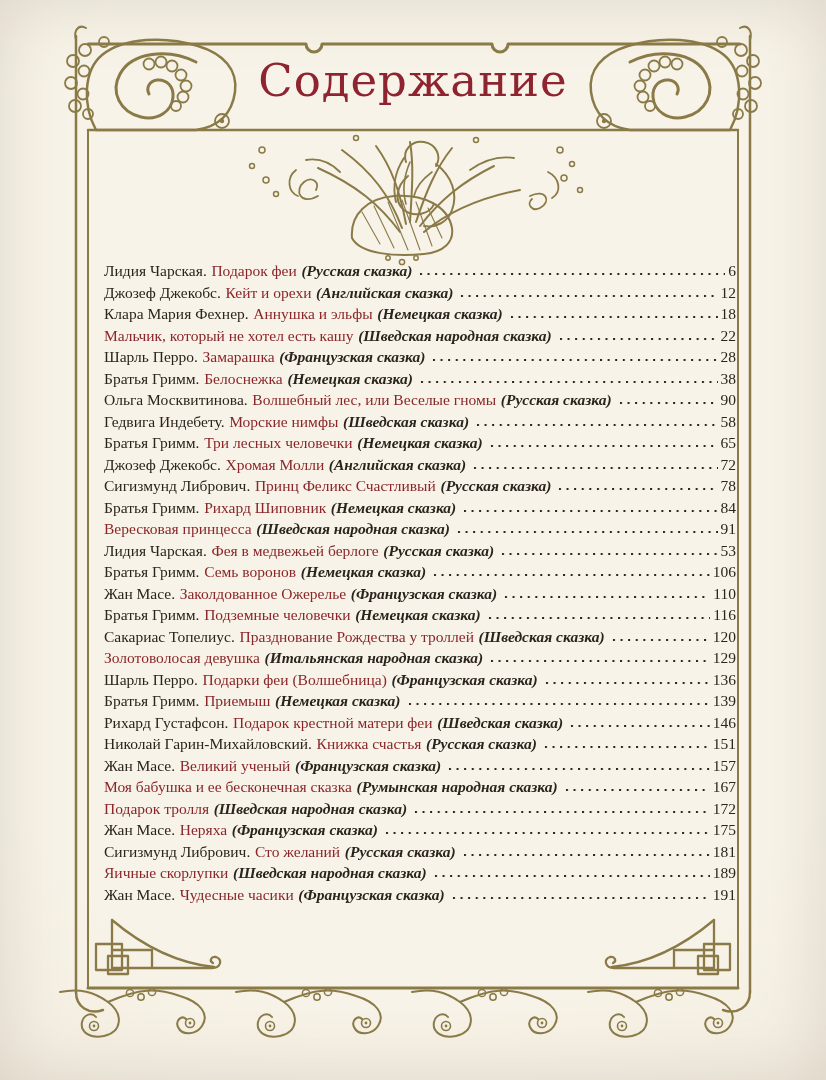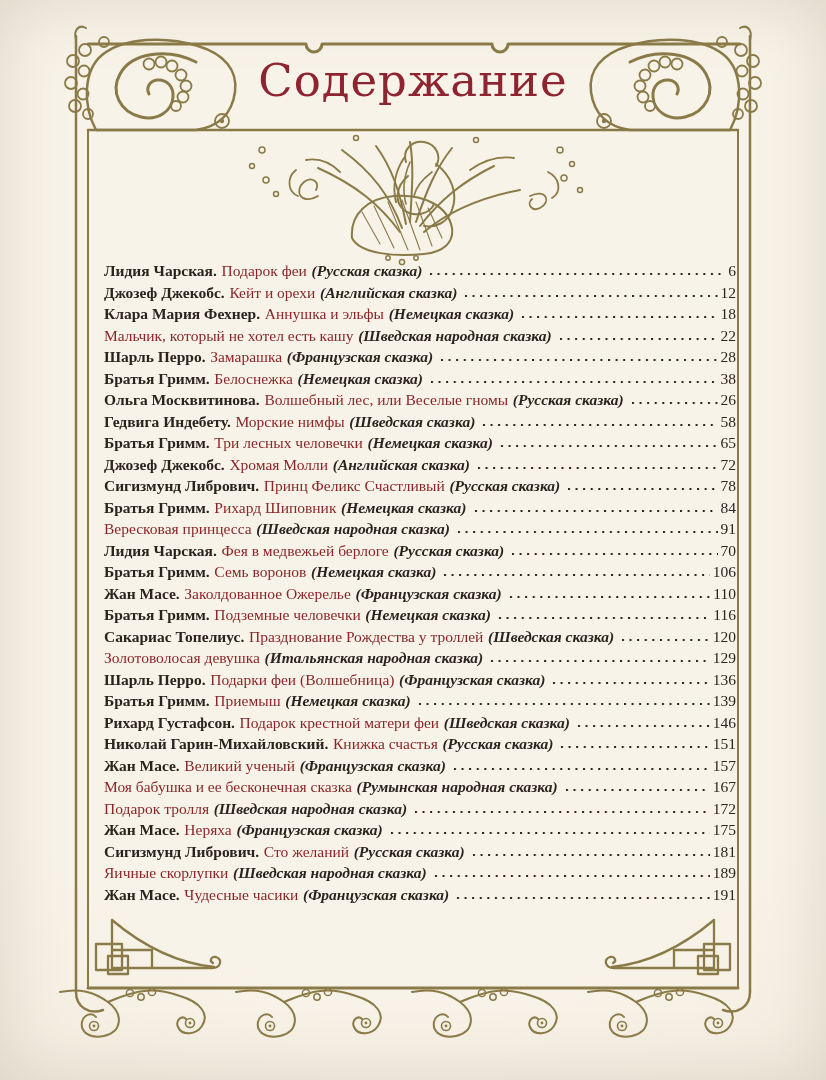--- a/index.html
+++ b/index.html
@@ -13,21 +13,21 @@
   .title{
     position:absolute;top:54px;left:0;width:100%;margin:0;text-align:center;
     font-family:"DejaVu Serif",serif;font-weight:500;font-size:45px;letter-spacing:1px;
     color:var(--title-red,#8e2430);
   }
   .toc{position:absolute;left:104px;right:90px;top:260px;}
   .row{
     display:flex;align-items:baseline;height:21.5px;line-height:21.5px;
     font-size:15.5px;white-space:nowrap;
   }
-  .author{font-weight:700;color:var(--ink,#2b241e);margin-right:.30em;}
+  .author{font-weight:400;color:var(--ink,#2b241e);margin-right:.30em;}
   .ttl{font-weight:400;color:var(--entry-red,#8a2629);margin-right:.30em;}
   .origin{font-style:italic;font-weight:700;color:var(--ink,#2b241e);}
   .dots{
     flex:1;align-self:flex-end;height:8px;margin:0 3px 3.5px 7px;
     background-image:radial-gradient(circle at 2px 4px, var(--ink,#2b241e) 1.15px, rgba(0,0,0,0) 1.45px);
     background-size:7.6px 8px;background-repeat:repeat-x;
   }
   .num{font-weight:400;color:var(--ink,#2b241e);}
 </style>
 </head>
@@ -187,21 +187,21 @@
         <span class="ttl">Белоснежка</span>
         <span class="origin">(Немецкая сказка)</span>
         <span class="dots"></span>
         <span class="num">38</span>
       </div>
       <div class="row">
         <span class="author">Ольга Москвитинова.</span>
         <span class="ttl">Волшебный лес, или Веселые гномы</span>
         <span class="origin">(Русская сказка)</span>
         <span class="dots"></span>
-        <span class="num">26</span>
+        <span class="num">90</span>
       </div>
       <div class="row">
         <span class="author">Гедвига Индебету.</span>
         <span class="ttl">Морские нимфы</span>
         <span class="origin">(Шведская сказка)</span>
         <span class="dots"></span>
         <span class="num">58</span>
       </div>
       <div class="row">
         <span class="author">Братья Гримм.</span>
@@ -235,21 +235,21 @@
         <span class="ttl">Вересковая принцесса</span>
         <span class="origin">(Шведская народная сказка)</span>
         <span class="dots"></span>
         <span class="num">91</span>
       </div>
       <div class="row">
         <span class="author">Лидия Чарская.</span>
         <span class="ttl">Фея в медвежьей берлоге</span>
         <span class="origin">(Русская сказка)</span>
         <span class="dots"></span>
-        <span class="num">70</span>
+        <span class="num">53</span>
       </div>
       <div class="row">
         <span class="author">Братья Гримм.</span>
         <span class="ttl">Семь воронов</span>
         <span class="origin">(Немецкая сказка)</span>
         <span class="dots"></span>
         <span class="num">106</span>
       </div>
       <div class="row">
         <span class="author">Жан Масе.</span>

